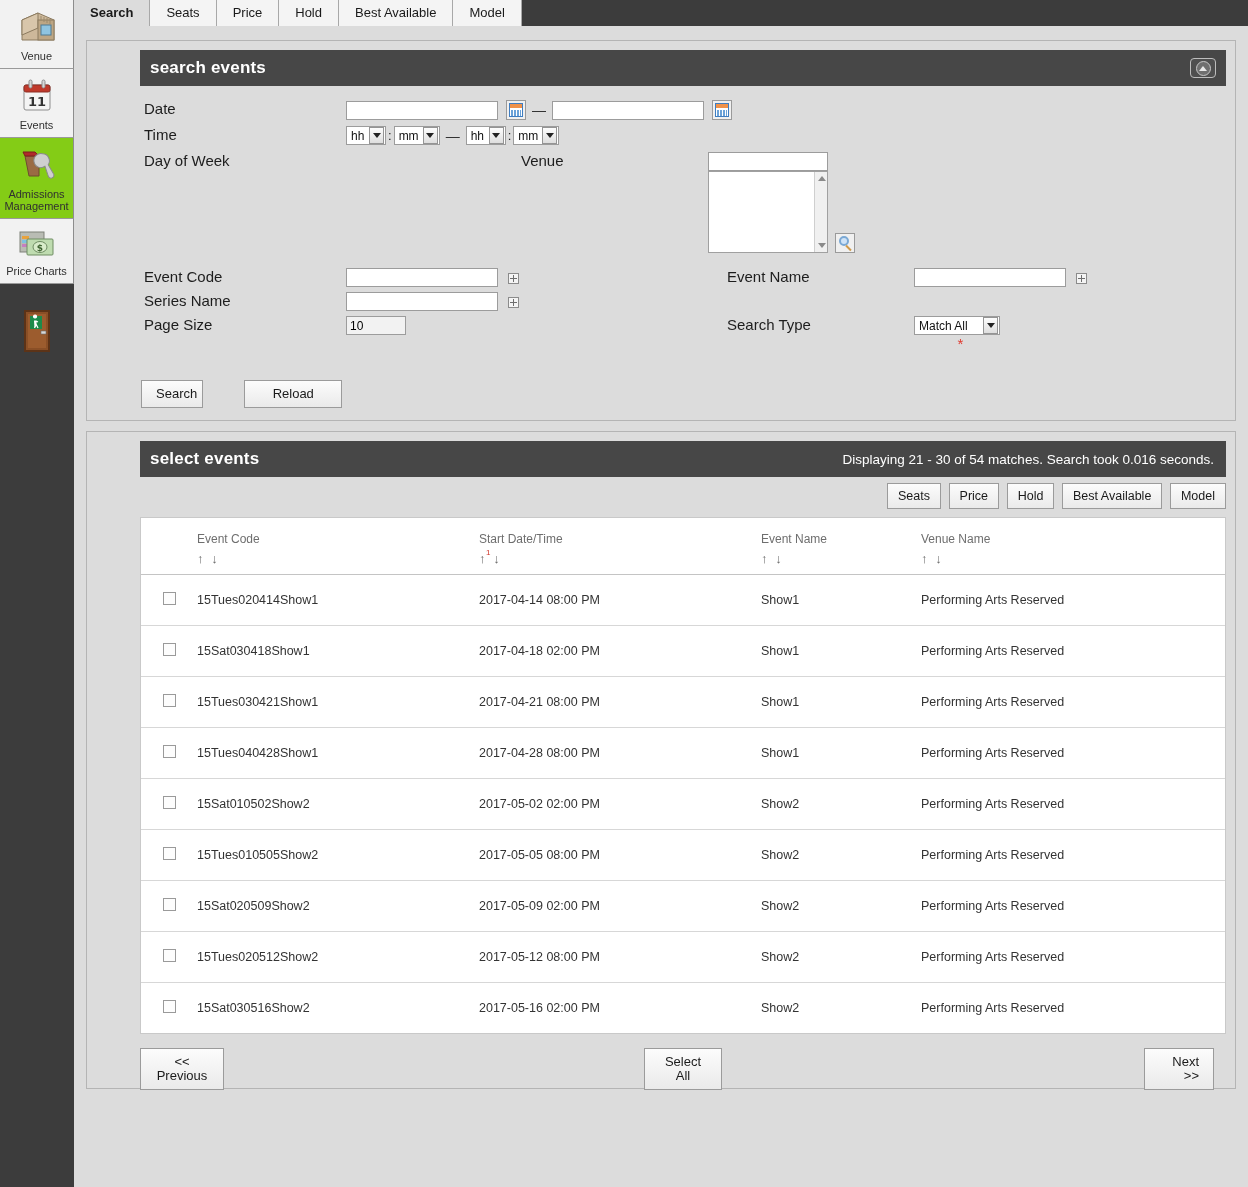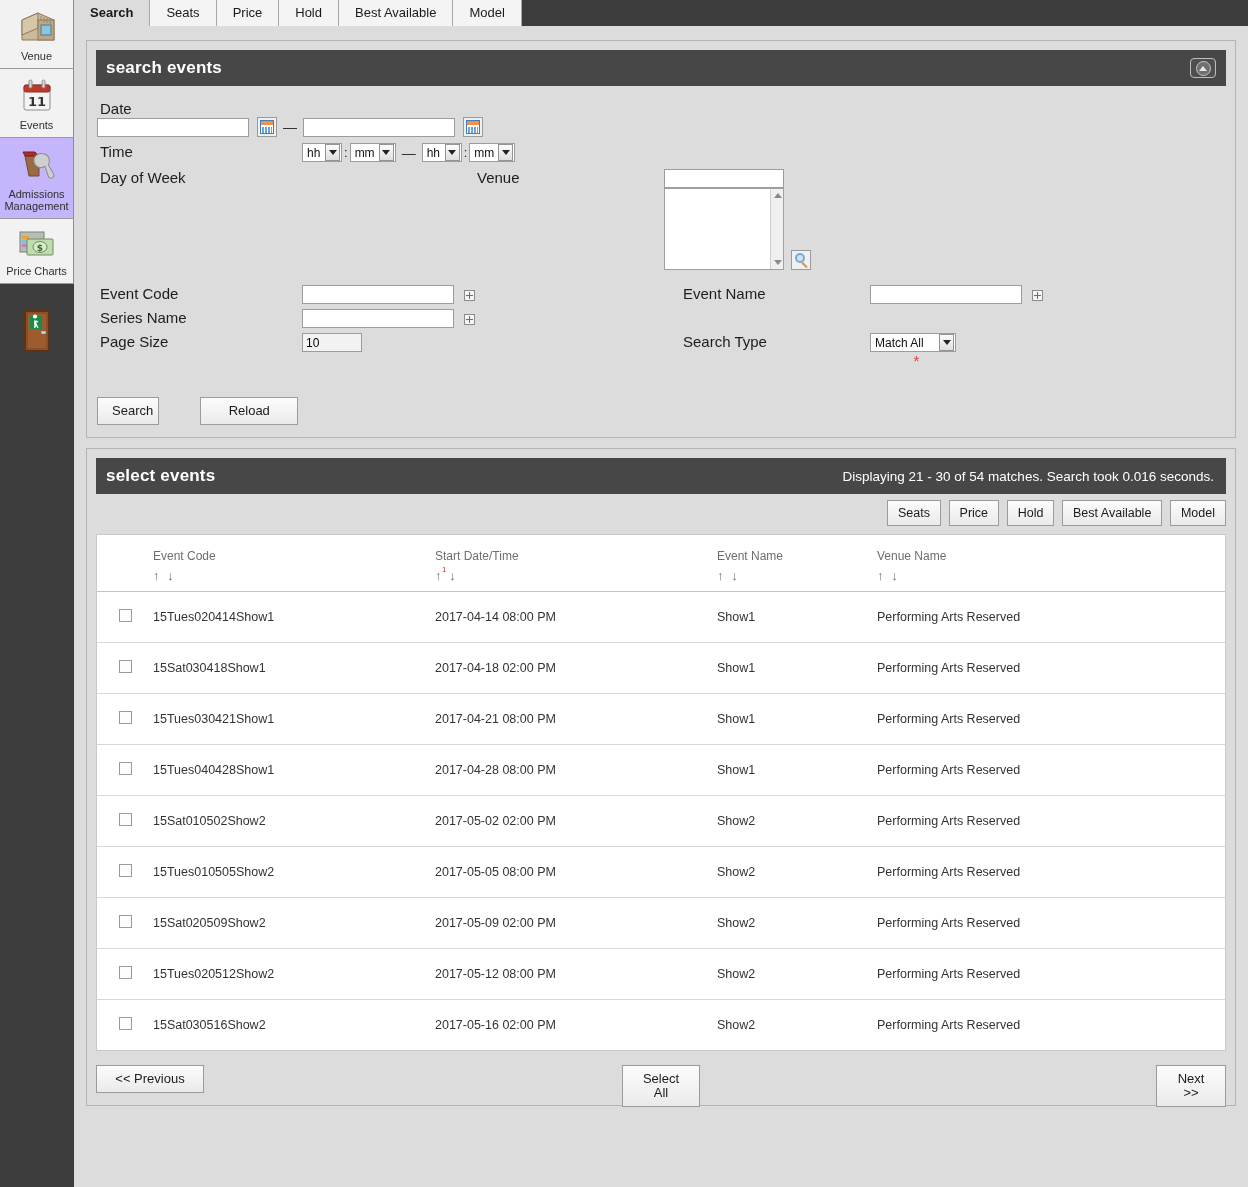--- a/index.html
+++ b/index.html
@@ -23,21 +23,21 @@
   .nav-item {
     position: relative;
     width: 74px;
     background: #f2f2f2;
     border-bottom: 1px solid #9a9a9a;
     border-right: 1px solid #8d8d8d;
     text-align: center;
     padding: 8px 2px 6px 2px;
     cursor: pointer;
   }
-  .nav-item.active { background: #c4b5fd; }
+  .nav-item.active { background: #84cc16; }
   .nav-label {
     font-size: 11px; color: #303030; line-height: 12px;
     margin-top: 4px; display: block;
   }
   .nav-ico { display: block; margin: 0 auto; }
 
   .exit-wrap { margin-top: 24px; text-align: center; }
 
   
   #tabstrip {
@@ -61,20 +61,21 @@
   #main {
     position: absolute; left: 74px; top: 26px;
     width: 1174px; height: 1161px;
     background: #dcdcdc;
     padding: 14px 12px 0 12px;
   }
   .panel {
     background: #dcdcdc;
     border: 1px solid #b4b4b4;
     margin-bottom: 10px;
+    padding-left: 44px;
   }
   .panel-hd {
     background: #474747;
     height: 36px;
     margin: 9px 9px 0 9px;
     color: #fff;
     display: flex; align-items: center;
     padding: 0 10px;
     position: relative;
   }
@@ -265,21 +266,21 @@
   input[type=checkbox].rowchk {
     width:13px;height:13px;margin:0;
     -webkit-appearance:none;appearance:none;
     border:1px solid #9a9a9a;background:#fdfdfd;
   }
   .tbl-foot {
     position:relative; height: 46px; margin: 8px 9px 0 9px;
   }
   .tbl-foot .left{position:absolute;left:0;top:6px;}
   .tbl-foot .mid {position:absolute;left:50%;transform:translateX(-50%);top:6px;}
-  .tbl-foot .right{position:absolute;right:0;top:6px;}
+  .tbl-foot .right{position:absolute;right:12px;top:6px;text-align:right;}
   .btnbar { text-align:right; padding: 6px 9px 8px 9px; }
   .btnbar .btn { margin-left:4px; }
 </style>
 </head>
 <body>
 
 <div id="app">
 
   <div id="sidebar">
 
@@ -359,21 +360,21 @@
         <span class="ttl">search events</span>
         <div class="collapse-btn">
           <span class="circ">
               <i class="ar"></i>
             </span>
         </div>
       </div>
 
       <div class="panel-body">
 
-        <div class="frow" style="margin-bottom:6px;flex-direction:column;">
+        <div class="frow" style="margin-bottom:6px;">
           <div class="lbl col-l-lbl">Date</div>
           <div style="display:flex;align-items:center;">
             <input class="txt date" type="text" value="" style="">
             <span style="width:8px"></span>
             <span class="cal-btn">
                 <span class="cal-ico"></span>
               </span>
             <span class="dash">—</span>
             <input class="txt date" type="text" value="" style="">
             <span style="width:8px"></span>
@@ -599,19 +600,19 @@
                 <td class="c-code">15Sat030516Show2</td>
                 <td class="c-date">2017-05-16 02:00 PM</td>
                 <td class="c-name">Show2</td>
                 <td>Performing Arts Reserved</td>
               </tr>
             </tbody>
         </table>
       </div>
 
       <div class="tbl-foot">
-        <button class="btn left" style="width:108px;">&lt;&lt; Previous</button>
+        <button class="btn left" style="width:84px;">&lt;&lt; Previous</button>
         <button class="btn mid" style="width:78px;">Select All</button>
         <button class="btn right" style="width:70px;">Next &gt;&gt;</button>
       </div>
     </div>
   </div>
 </div>
 
 </body></html>

